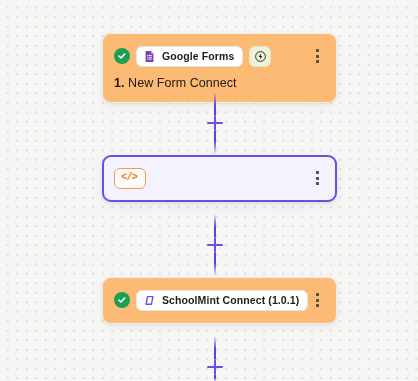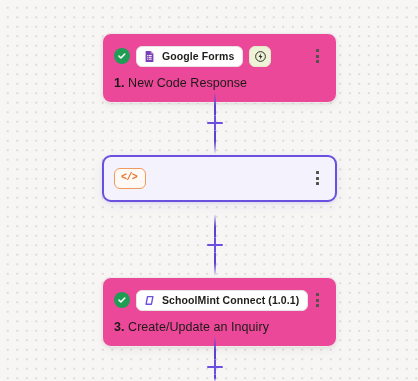--- a/index.html
+++ b/index.html
@@ -25,21 +25,21 @@
     left: 0;
     top: 0;
     width: 418px;
     height: 381px;
   }
 
   .step-card {
     position: absolute;
     left: 102px;
     width: 235px;
-    background: #ec4899;
+    background: #fdba74;
     border-radius: 9px;
     border: 1px solid #ececea;
     box-shadow: 0 1px 3px rgba(30,25,20,0.07), 0 4px 10px rgba(30,25,20,0.045);
     padding: 11px 12px 12px 11px;
   }
 
   .step-card.selected {
     background: #f4f2fd;
     border: 2px solid #6b50e0;
     box-shadow: 0 1px 3px rgba(70,50,200,0.10), 0 4px 12px rgba(70,50,200,0.07);
@@ -226,21 +226,21 @@
 
       <span class="kebab">
         <i></i>
         <i></i>
         <i></i>
       </span>
     </div>
 
     <div class="card-title">
       <span class="num">1.</span>
-      <span>New Code Response</span>
+      <span>New Form Connect</span>
     </div>
   </div>
 
   <div class="connector" style="top:93px; height:60px;">
     <div class="conn-line" style="top:0; height:22px;"></div>
     <div class="conn-line fade-down" style="top:38px; height:22px;"></div>
   </div>
   <div class="plus-btn" style="top:114px;"></div>
 
   <div class="step-card selected" style="top:155px;">
@@ -258,21 +258,21 @@
     </div>
 
   </div>
 
   <div class="connector" style="top:215px; height:60px;">
     <div class="conn-line" style="top:0; height:22px;"></div>
     <div class="conn-line fade-down" style="top:38px; height:22px;"></div>
   </div>
   <div class="plus-btn" style="top:236px;"></div>
 
-  <div class="step-card" style="top:277px;">
+  <div class="step-card" style="top:277px;text-align:right;">
     <div class="card-top">
 
       <span class="check-badge">
         <svg width="10" height="10" viewBox="0 0 12 12">
           <path d="M2.4 6.2 L4.7 8.4 L9.3 3.6" fill="none" stroke="#ffffff" stroke-width="1.9" stroke-linecap="round" stroke-linejoin="round"></path>
         </svg>
       </span>
 
       <span class="app-chip">
         <svg class="chip-icon" viewBox="0 0 16 16">
@@ -281,24 +281,20 @@
         <span>SchoolMint Connect (1.0.1)</span>
       </span>
 
       <span class="kebab">
         <i></i>
         <i></i>
         <i></i>
       </span>
     </div>
 
-    <div class="card-title">
-      <span class="num">3.</span>
-      <span>Create/Update an Inquiry</span>
-    </div>
   </div>
 
   <div class="connector" style="top:337px; height:44px;">
     <div class="conn-line" style="top:0; height:22px;"></div>
     <div class="conn-line fade-down" style="top:38px; height:6px;"></div>
   </div>
   <div class="plus-btn" style="top:358px;"></div>
 
 </div>
 

